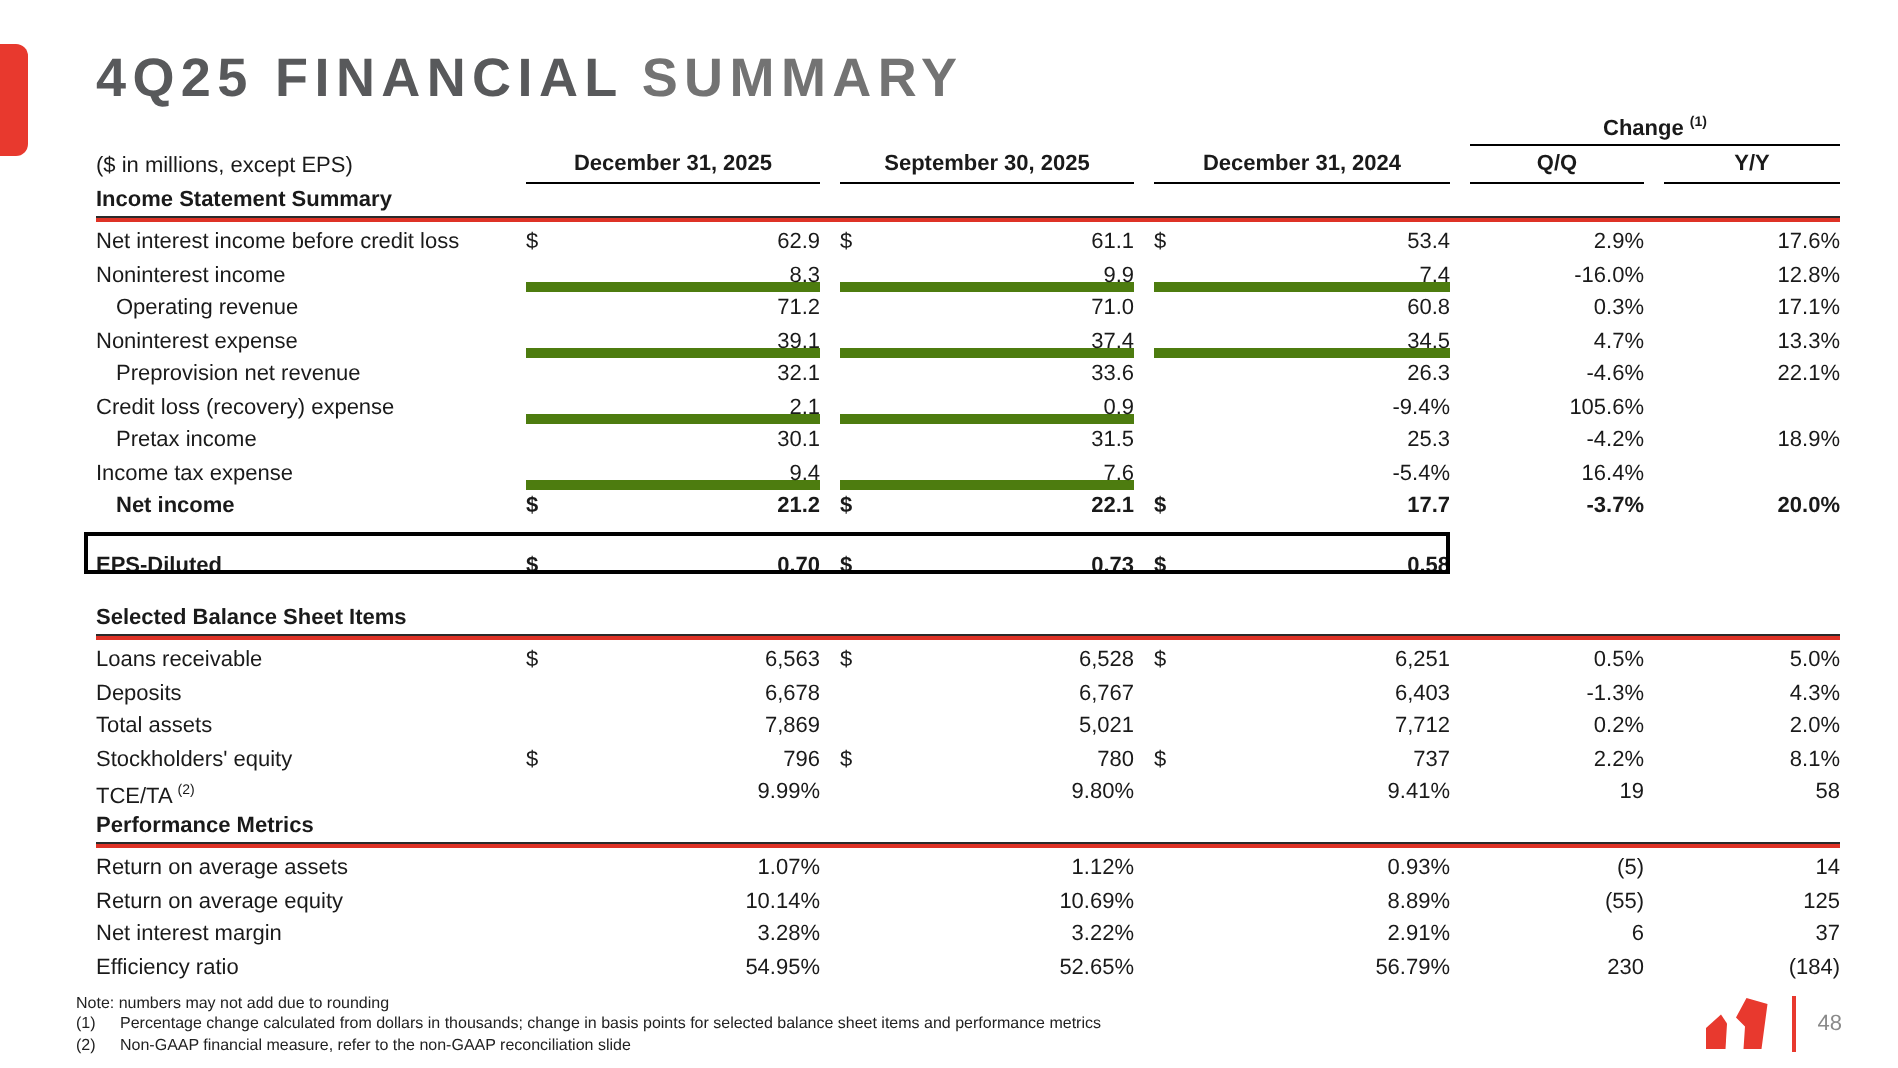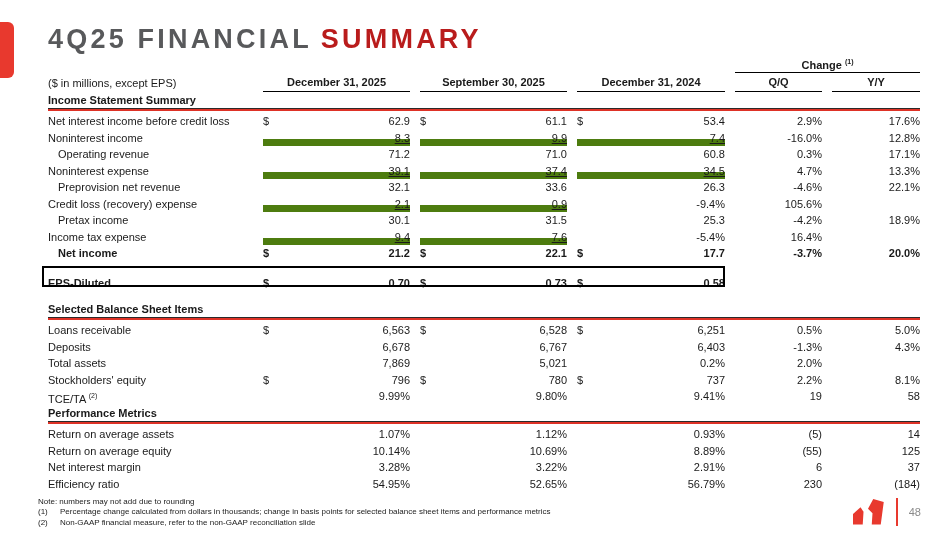--- a/index.html
+++ b/index.html
@@ -9,21 +9,21 @@
     -webkit-font-smoothing:antialiased;
   }
   .accent-bar {
     position:absolute; left:0; top:22px; width:14px; height:56px;
     background:#e8392e; border-radius:0 6px 6px 0;
   }
   .page-title {
     position:absolute; left:48px; top:24px; margin:0;
     font-size:27px; font-weight:bold; letter-spacing:3.2px; color:#58595b; white-space:nowrap;
   }
-  .page-title .red-part { color:#b91c1c; margin-left:9px; }
+  .page-title .red-part { color:#737373; margin-left:9px; }
 
   .table-wrap { position:absolute; left:48px; top:58px; width:872px; }
   .grid {
     display:grid;
     grid-template-columns:205px 147px 147px 148px 87px 88px;
     column-gap:10px;
     align-items:end;
   }
   .hdr-r1 { padding-left:687px; }
   .change-title {
@@ -43,21 +43,21 @@
     border-bottom:1px solid #2a2a2a;
   }
   .rule { height:2.5px; background:#de3226; margin-bottom:2px; }
 
   .row { height:16.5px; font-size:11px; align-items:center; }
   .row .cell { height:16.5px; line-height:16.5px; box-sizing:border-box; white-space:nowrap; }
   .row .label { overflow:hidden; }
   .row .label.indent { padding-left:10px; }
   .money { display:flex; justify-content:space-between; }
   .num { text-align:right; }
-  .ul { border-bottom:7px solid #4d7c0f;text-decoration:underline; }
+  .ul { border-bottom:5px solid #4d7c0f; }
   .row.bold, .row.bold .cell { font-weight:bold; }
 
   .eps-row { margin-top:5px; position:relative; height:34px; }
   .eps-row .cell { height:19px; line-height:19px; }
   .eps-box {
     position:absolute; left:-6px; top:-1px; width:683px; height:21px;
     border:2px solid #000; box-sizing:border-box; pointer-events:none;
   }
   sup.fn-sup { font-size:7px; }
 
@@ -298,20 +298,24 @@
         <div class="grid row">
           <div class="cell label">Total assets</div>
           <div class="cell money">
             <div></div>
             <div class="num">7,869</div>
           </div>
           <div class="cell money">
             <div></div>
             <div class="num">5,021</div>
           </div>
+          <div class="cell money">
+            <div></div>
+            <div class="num">7,712</div>
+          </div>
           <div class="cell num">0.2%</div>
           <div class="cell num">2.0%</div>
         </div>
         <div class="grid row">
           <div class="cell label">Stockholders' equity</div>
           <div class="cell money">
             <div>$</div>
             <div class="num">796</div>
           </div>
           <div class="cell money">

